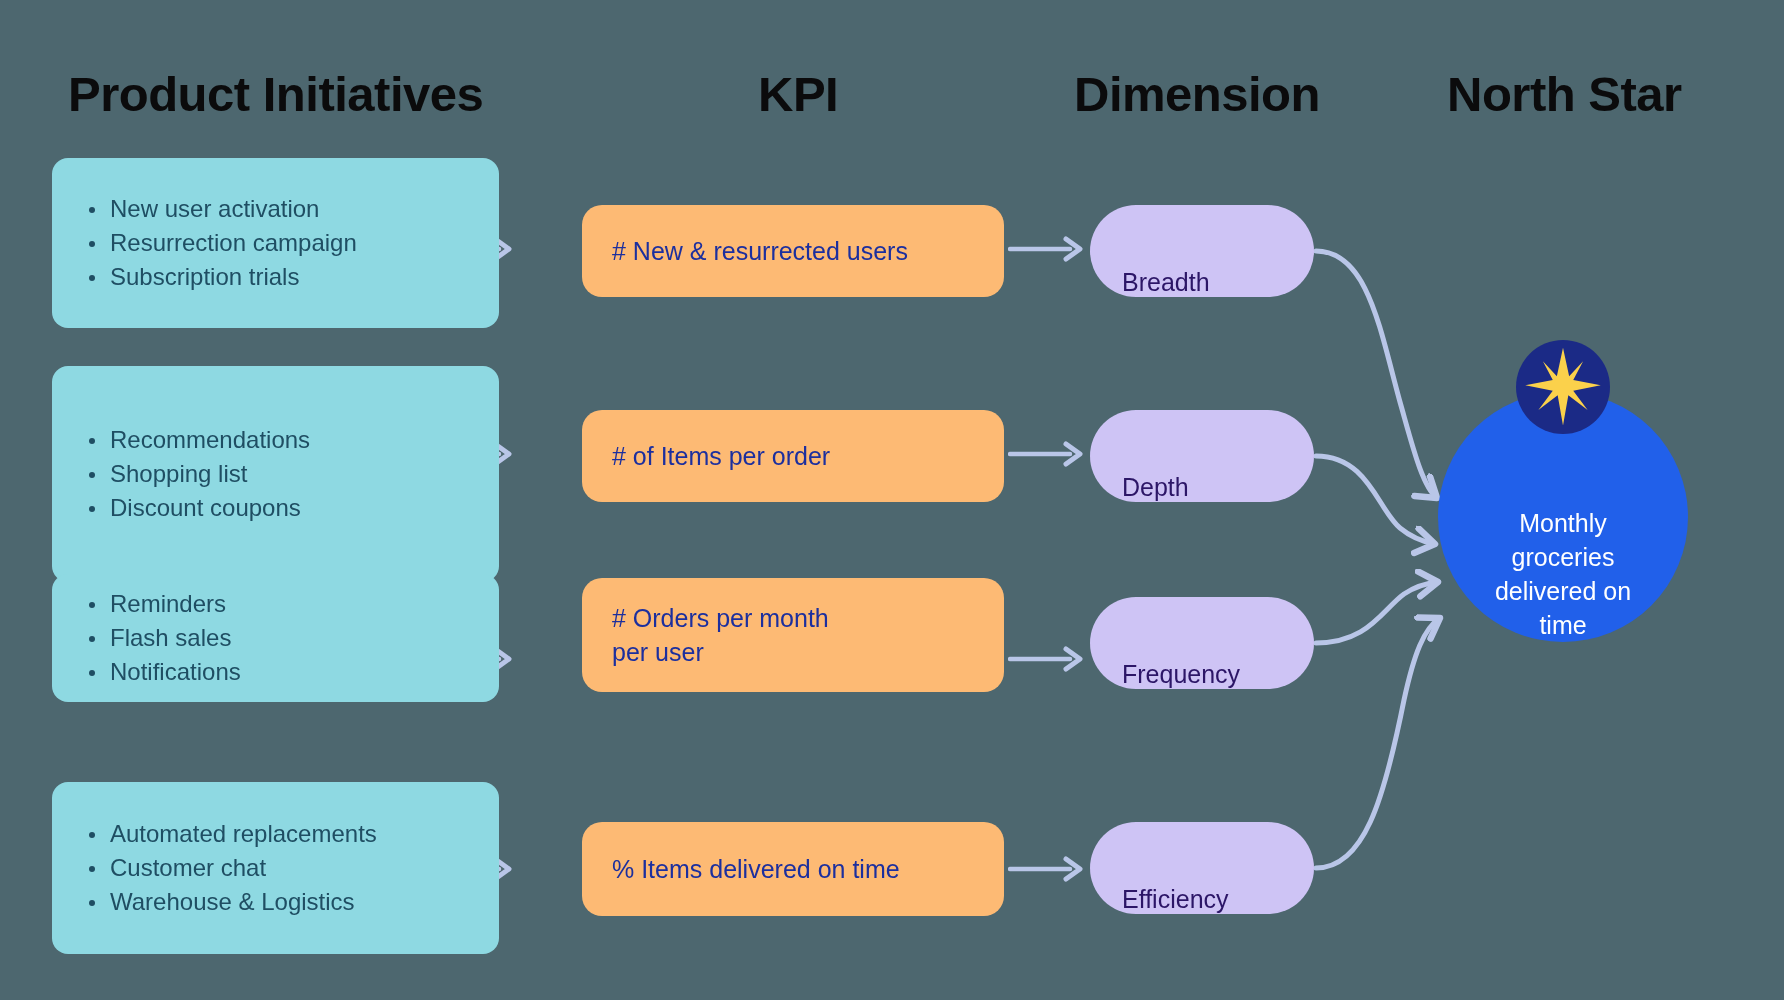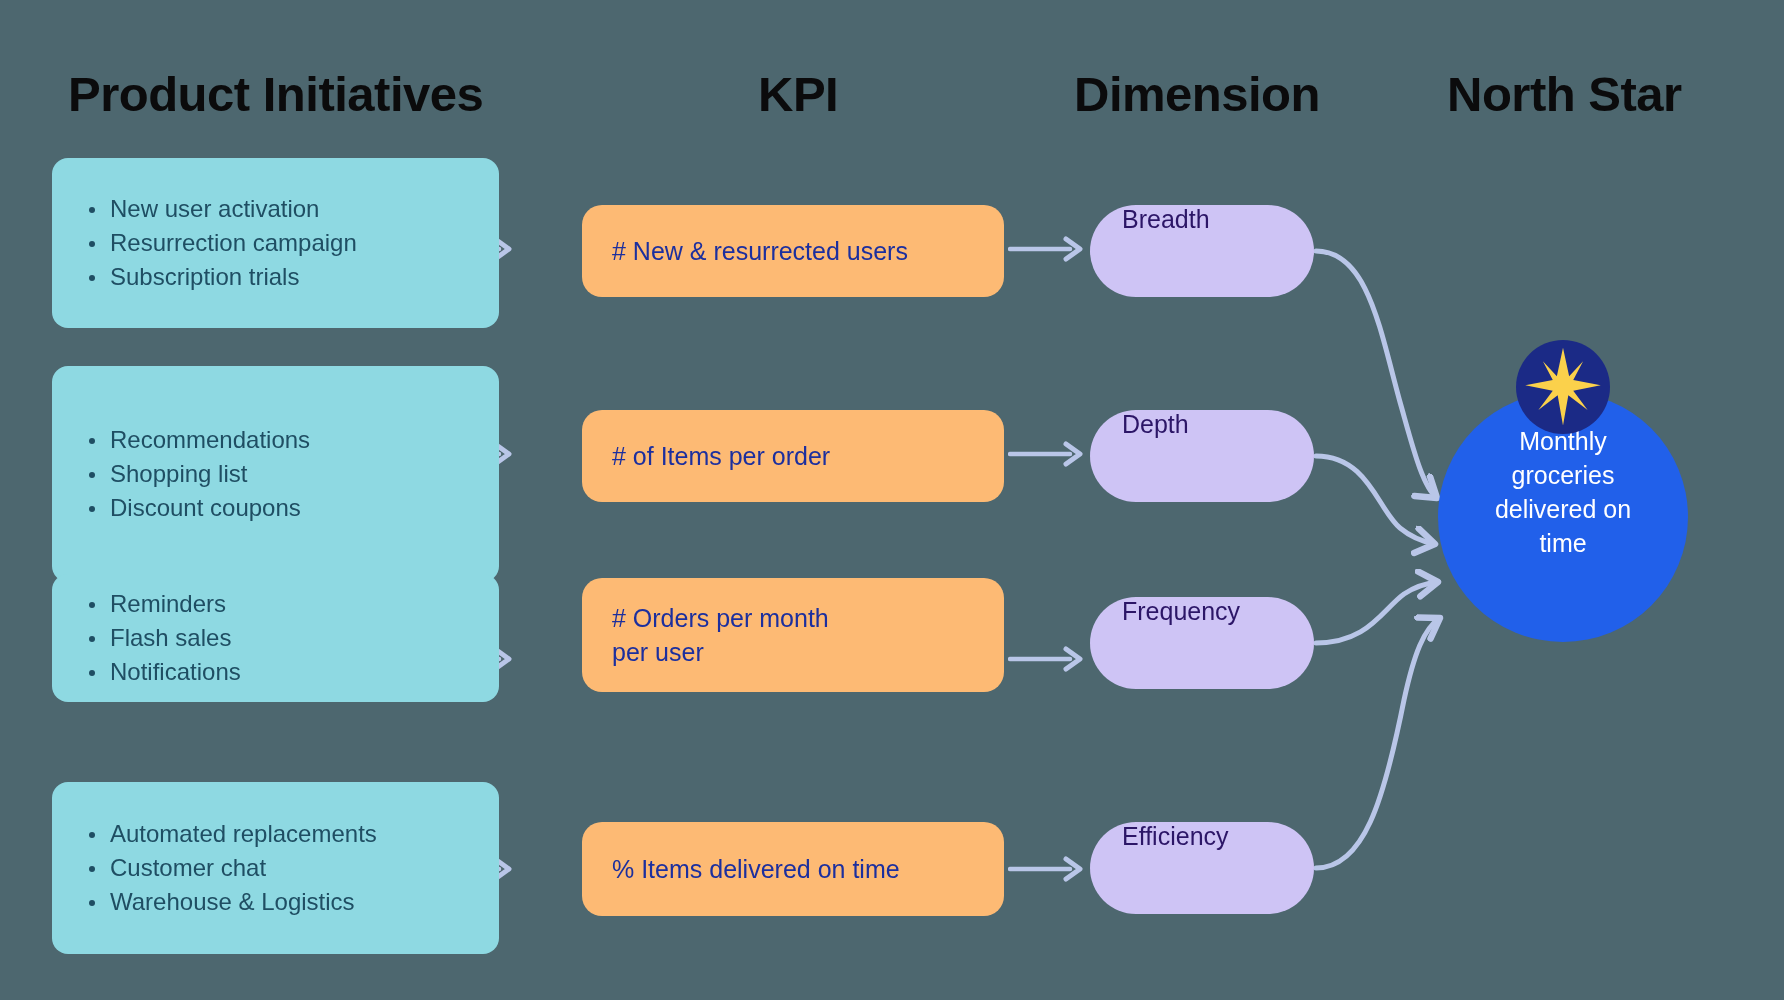--- a/index.html
+++ b/index.html
@@ -98,21 +98,21 @@
   
   .dim-pill {
     position: absolute;
     left: 1090px;
     width: 224px;
     height: 92px;
     background: #cec4f5;
     border-radius: 46px;
     box-sizing: border-box;
     display: flex;
-    align-items: flex-start;
+    align-items: flex-end;
     padding-left: 32px;
     color: #2c1667;
     font-size: 25px;
   }
   #dim-1 { top: 205px; }
   #dim-2 { top: 410px; }
   #dim-3 { top: 597px; }
   #dim-4 { top: 822px; }
 
   
@@ -141,21 +141,21 @@
   }
   #northstar-circle {
     position: absolute;
     left: 0;
     top: 0;
     width: 250px;
     height: 250px;
     border-radius: 50%;
     background: #2160ea;
     display: flex;
-    align-items: flex-start;
+    align-items: flex-end;
     justify-content: center;
   }
   #northstar-label {
     color: #ffffff;
     font-size: 25px;
     line-height: 34px;
     text-align: center;
     white-space: pre-line;
     margin-top: 32px;
   }

